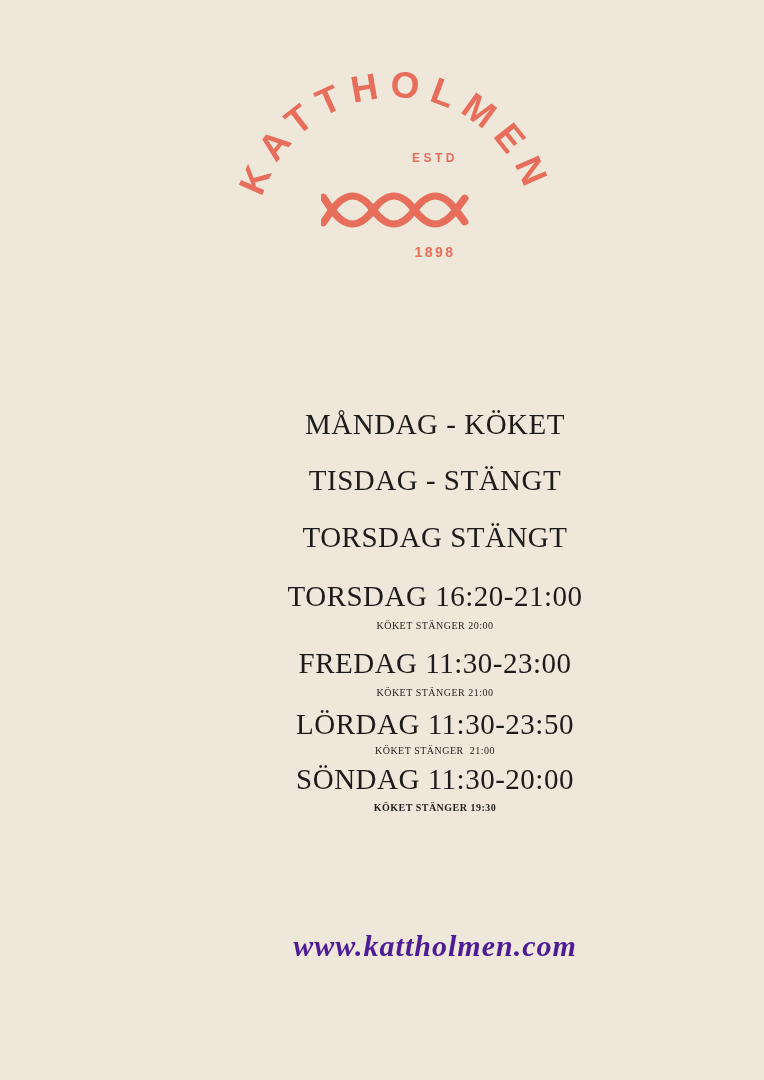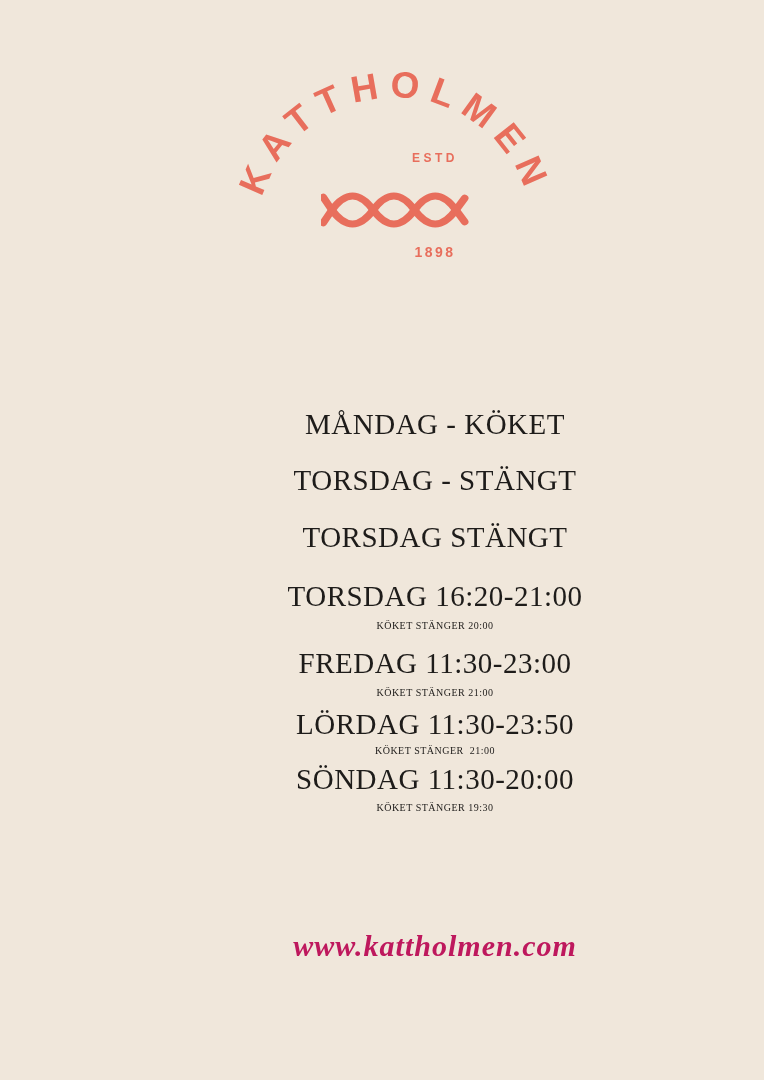--- a/index.html
+++ b/index.html
@@ -82,37 +82,37 @@
     color: #1E1C1A;
     line-height: 1;
     white-space: pre;
   }
   .row-mon { top: 410px; }
   .row-tue { top: 466px; }
   .row-wed { top: 523px; }
   .row-thu { top: 582px; }  .note-thu { top: 621px; }
   .row-fri { top: 649px; }  .note-fri { top: 688px; }
   .row-sat { top: 710px; }  .note-sat { top: 746px; }
-  .row-sun { top: 765px; }  .note-sun { top: 803px; }
+  .row-sun { top: 765px; }  .note-sun { top: 803px; font-weight: bold; }
 
   
   .welcome {
     top: 846px;
     font-weight: bold;
     font-size: 54px;
     letter-spacing: 0px;
     color: #E96A55;
   }
   .website {
     top: 929px;
     font-weight: bold;
     font-style: italic;
     font-size: 30px;
     letter-spacing: 1px;
-    color: #be185d;
+    color: #4c1d95;
   }
 </style>
 </head>
 <body>
 
 <div class="poster">
 
   <svg class="abs logo-arc-svg" viewBox="0 0 400 185">
     <path id="arcPath" d="M 70.3 148.3 A 138 138 0 0 1 329.7 148.3" fill="none"></path>
     <text text-anchor="middle">
@@ -125,21 +125,21 @@
   <svg class="abs logo-wave-svg" viewBox="-10 1 136 42" preserveAspectRatio="none">
     <path d="M -8 9.2 L 0 22 q 9.5 14 19 14 q 9.5 0 19 -14 q 9.5 -14 19 -14 q 9.5 0 19 14 q 9.5 14 19 14 q 9.5 0 19 -14 L 122 10.2"></path>
     <path d="M -8 34.8 L 0 22 q 9.5 -14 19 -14 q 9.5 0 19 14 q 9.5 14 19 14 q 9.5 0 19 -14 q 9.5 -14 19 -14 q 9.5 0 19 14 L 122 33.8"></path>
   </svg>
 
   <div class="abs centered logo-year">1898</div>
 
 
   <div>
     <div class="abs centered day row-mon">MÅNDAG - KÖKET</div>
-    <div class="abs centered day row-tue">TORSDAG - STÄNGT</div>
+    <div class="abs centered day row-tue">TISDAG - STÄNGT</div>
     <div class="abs centered day row-wed">TORSDAG STÄNGT</div>
 
     <div class="abs centered day row-thu">TORSDAG 16:20-21:00</div>
     <div class="abs centered note note-thu">KÖKET STÄNGER 20:00</div>
 
     <div class="abs centered day row-fri">FREDAG 11:30-23:00</div>
     <div class="abs centered note note-fri">KÖKET STÄNGER 21:00</div>
 
     <div class="abs centered day row-sat">LÖRDAG 11:30-23:50</div>
     <div class="abs centered note note-sat">KÖKET STÄNGER  21:00</div>

